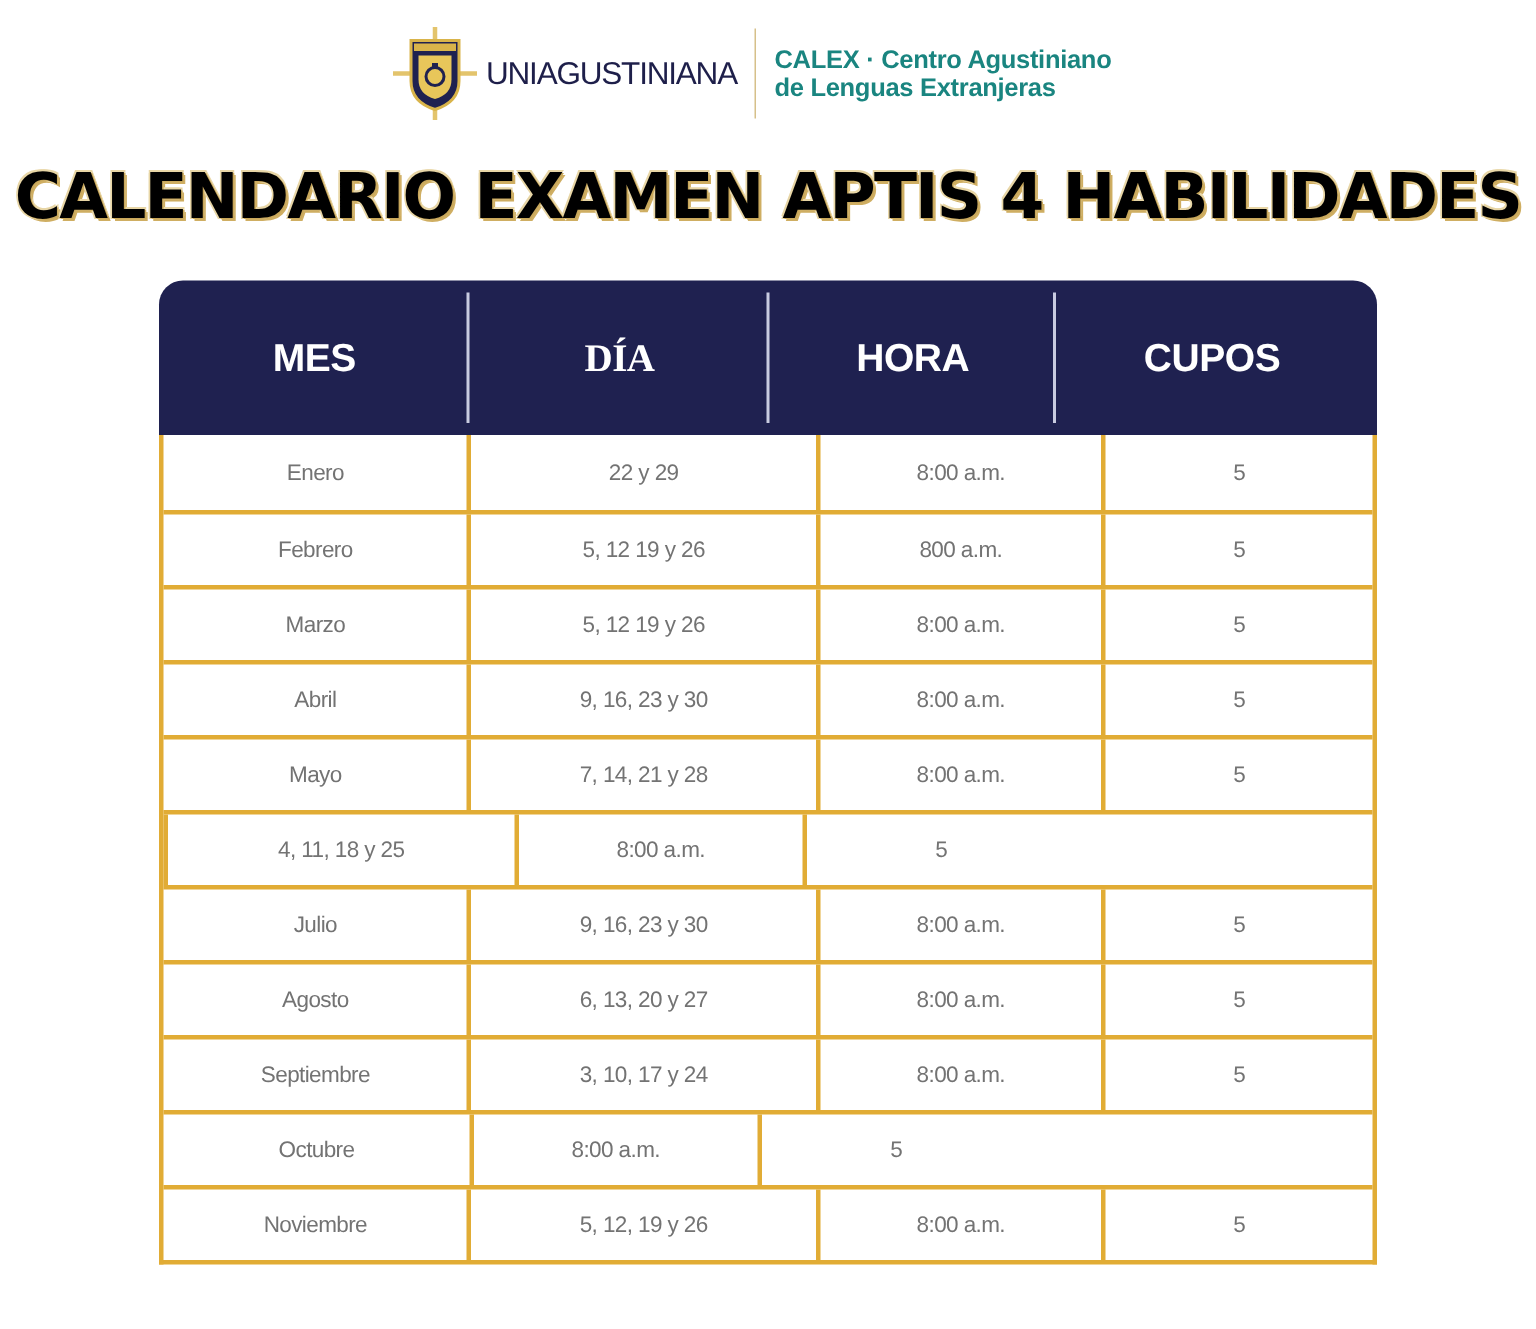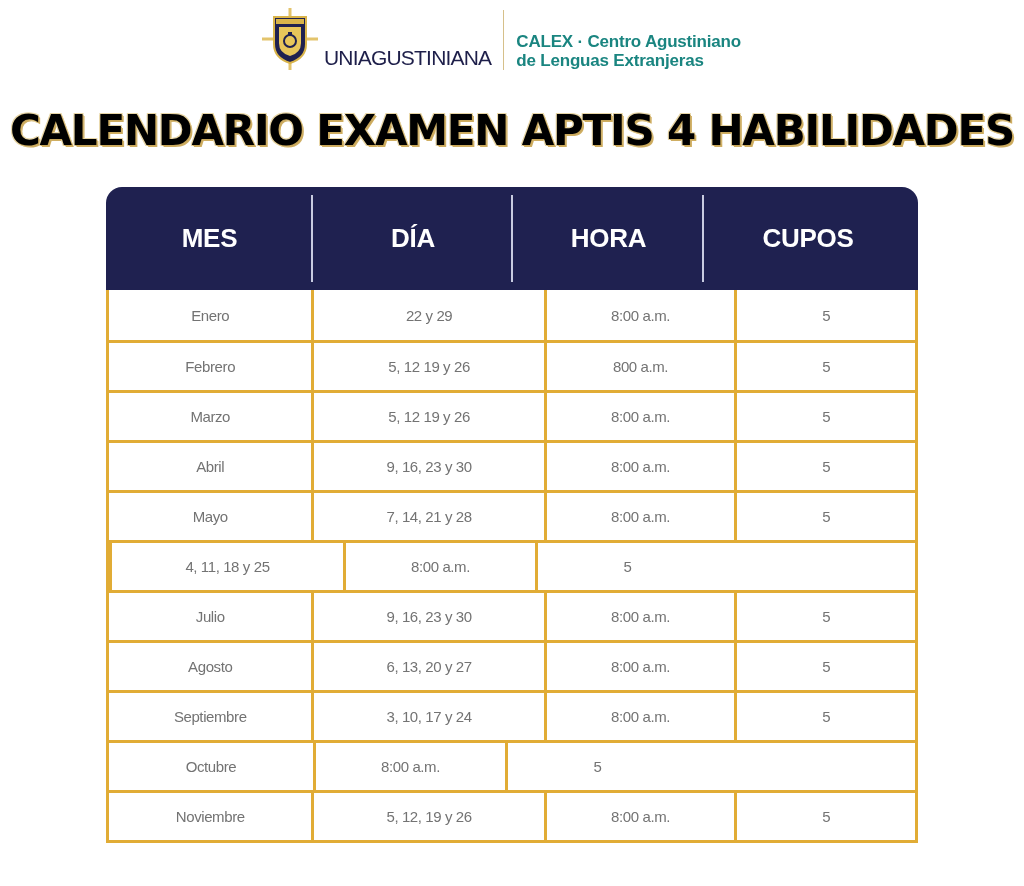--- a/index.html
+++ b/index.html
@@ -1,29 +1,29 @@
 <!DOCTYPE html>
 <html><head>
 <meta charset="utf-8">
 <style>
   html, body { margin:0; padding:0; background:#ffffff; }
   body { width:1024px; height:886px; position:relative; overflow:hidden; font-family:"Liberation Sans", sans-serif; }
-  .logo-bar { position:absolute; top:8px; left:262px; height:62px; display:flex; align-items:flex-end; }
+  .logo-bar { position:absolute; top:18px; left:262px; height:62px; display:flex; align-items:center; }
   .emblem { width:56px; height:62px; position:relative; }
   .emblem svg { width:56px; height:62px; display:block; }
   .uni-name { font-family:"Liberation Sans", sans-serif; font-size:21px; color:#1e1f4a; letter-spacing:-0.8px; margin-left:6px; margin-top:2px; }
   .vsep { width:1px; height:60px; background:#d6c08a; margin:0 12px 0 12px; }
   .calex { color:#1a8580; font-weight:bold; font-size:17px; line-height:19px; letter-spacing:-0.2px; }
   .title { position:absolute; top:106px; left:0; width:1024px; text-align:center; font-family:"DejaVu Sans", sans-serif; font-weight:bold; font-size:42px; letter-spacing:-1.2px; color:#000000;
     text-shadow: 1px 1px 0 #c9a85c, -1px -1px 0 #e8d6a6, 1px -1px 0 #e8d6a6, -1px 1px 0 #e8d6a6, 2px 2px 0 #cfae62; }
   .table-wrap { position:absolute; left:106px; top:187px; width:812px; }
   .thead { height:103px; background:#1f2150; border-radius:16px 16px 0 0; display:flex; position:relative; }
   .th { display:flex; align-items:center; justify-content:center; color:#ffffff; font-size:26px; font-weight:bold; position:relative; letter-spacing:-0.3px;text-align:right; }
   .th.sep::after { content:""; position:absolute; right:0; top:8px; bottom:8px; width:2px; background:#c8cbe0; }
-  .c1 { width:207px; } .c2 { width:200px; } .c3 { width:191px; } .c4 { width:208px; }
+  .c1 { width:207px; } .c2 { width:200px;font-family:Liberation Serif, serif; } .c3 { width:191px; } .c4 { width:208px; }
   .tbody { border-left:3px solid #e1ac35; border-right:3px solid #e1ac35; border-bottom:3px solid #e1ac35; }
   .tr { display:flex; height:47px; border-top:3px solid #e1ac35; }
   .tr:first-child { border-top:none; height:50px; }
   .td { display:flex; align-items:center; justify-content:center; font-size:15px; color:#737373; letter-spacing:-0.4px; }
   .td.bl { border-left:3px solid #e1ac35; }
   .tc1 { width:204px; } .tc2 { width:231px; } .tc3 { width:189px; } .tc4 { width:179px; }
 </style>
 </head>
 <body>
 

